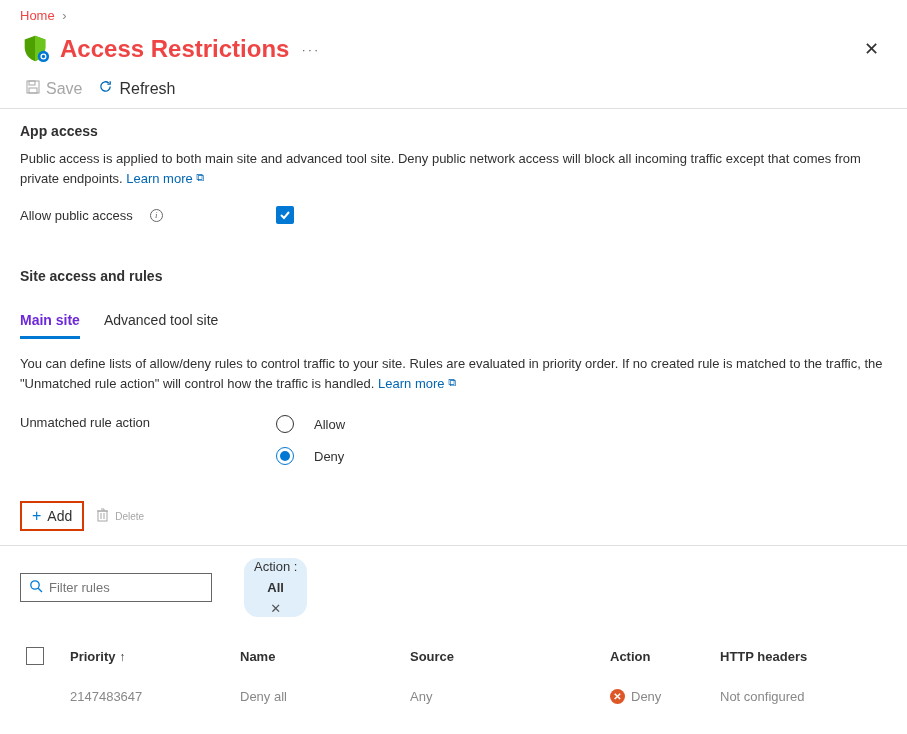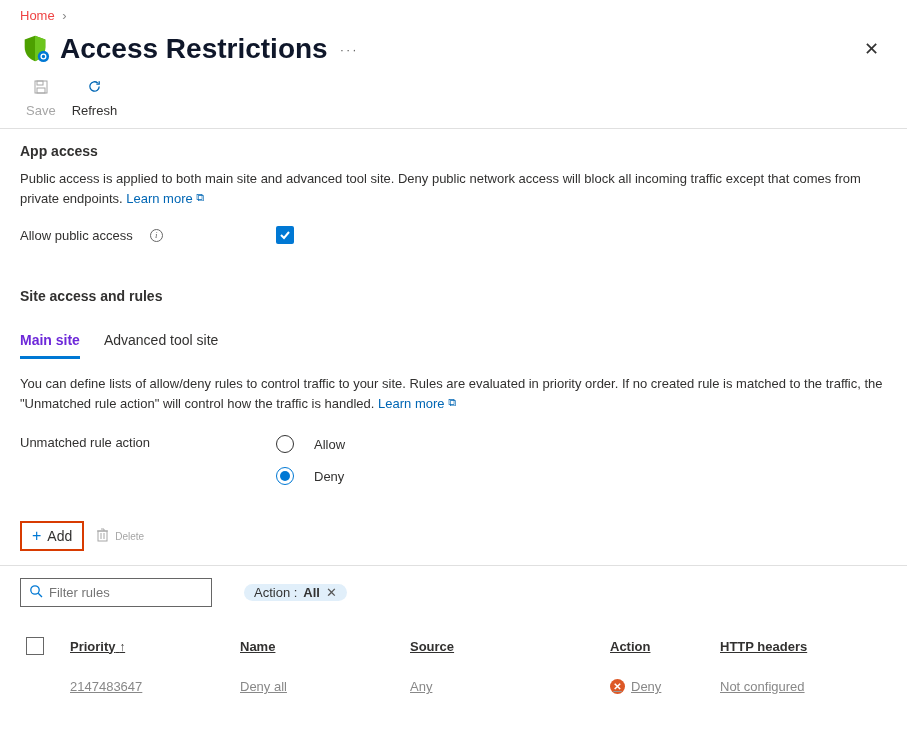--- a/index.html
+++ b/index.html
@@ -34,23 +34,23 @@
       padding: 6px 20px 0 20px;
     }
     .shield-icon {
       width: 32px;
       height: 32px;
       position: relative;
       margin-right: 8px;
     }
     .shield-icon svg { display:block; }
     .page-title {
-      font-size: 28px;
+      font-size: 24px;
       font-weight: 600;
-      color: #0f172a;
+      color: #ef4444;
       flex: none;
     }
     .title-dots {
       color: #666;
       margin-left: 12px;
       letter-spacing: 2px;
       cursor: pointer;
     }
     .close-x {
       margin-left: auto;
@@ -64,24 +64,23 @@
       align-items: center;
       gap: 16px;
       padding: 14px 20px 10px 26px;
       border-bottom: 1px solid #e0e0e0;
       color: #888;
     }
     .toolbar .btn {
       display: flex;
       align-items: center;
       gap: 6px;
-      font-size: 13px;
-      cursor: pointer;
-      color: #323130;
-      flex-direction: column;
+      font-size: 16px;
+      cursor: pointer;
+      color: #323130;
     }
     .toolbar .btn.disabled { color: #a6a6a6; }
     .toolbar .btn.refresh { color: #0066b4; }
     .section {
       padding: 14px 20px 0 20px;
     }
     .section h3 {
       font-size: 14px;
       font-weight: 600;
       margin-bottom: 10px;
@@ -236,33 +235,33 @@
     }
     .pill {
       background: #e1effa;
       border-radius: 14px;
       padding: 1px 10px;
       font-size: 13px;
       color: #333;
       display: flex;
       align-items: center;
       gap: 6px;
+      flex-direction: column;
     }
     .pill b { font-weight:700; }
     .pill .x { color:#555; cursor:pointer; font-size:13px; }
     .table {
       margin-top: 22px;
       padding: 0 20px;
     }
     .thead, .trow {
       display: grid;
       grid-template-columns: 50px 170px 170px 200px 110px 150px;
       align-items: center;
       font-size: 13px;
-      text-decoration: underline;
     }
     .thead {
       font-weight: 600;
       color: #323130;
       padding: 8px 0;
     }
     .trow {
       padding: 16px 0 10px 0;
       color: #888;
     }

